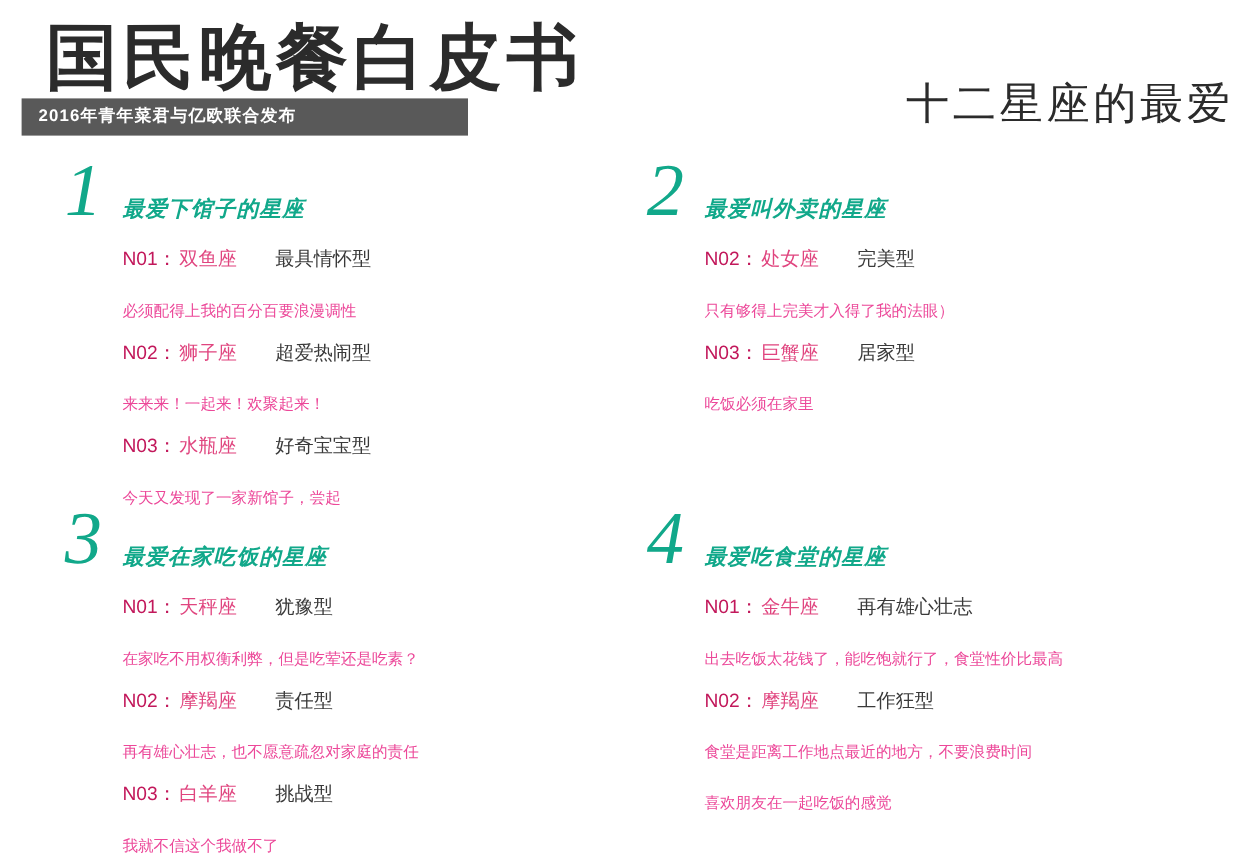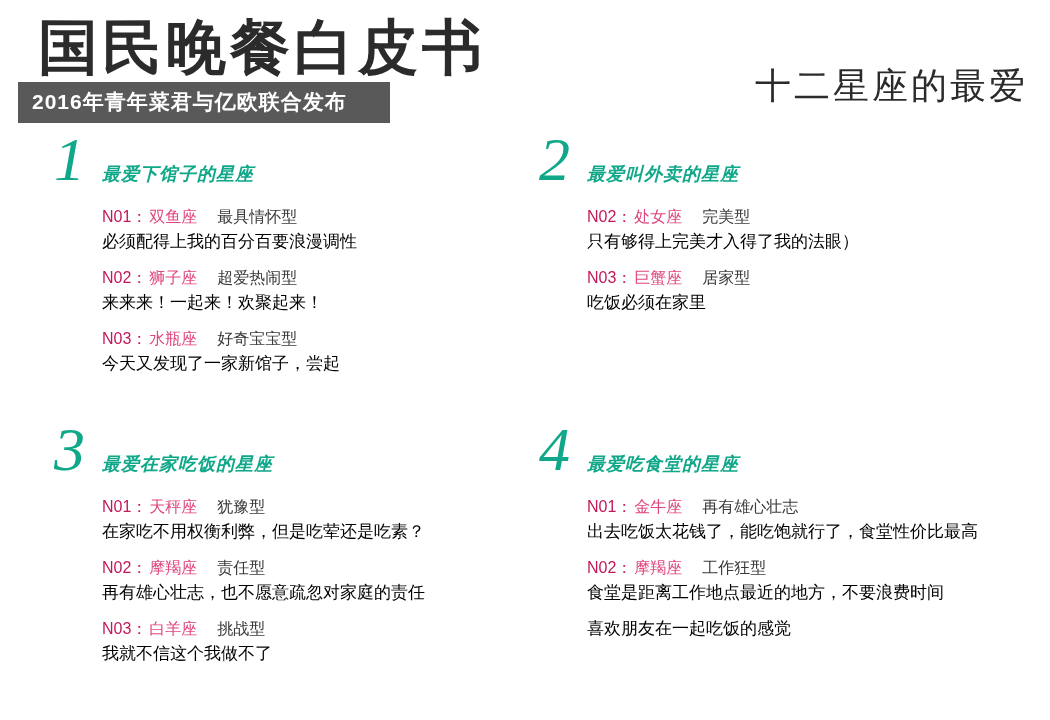--- a/index.html
+++ b/index.html
@@ -35,21 +35,21 @@
     color: #2b2b2b;
     white-space: nowrap;
     margin-left: 20px;
   }
   .subtitle-bar {
     position: absolute;
     left: 18px;
     top: 82px;
     background: #595959;
     color: #ffffff;
-    font-size: 21px;
+    font-size: 14px;
     font-weight: 700;
     letter-spacing: 1px;
     padding: 6px 14px 7px 14px;
     width: 372px;
     box-sizing: border-box;
     white-space: nowrap;
   }
   .header-right {
     position: absolute;
     right: 22px;
@@ -121,27 +121,27 @@
   .rank {
     color: #c2185b;
     letter-spacing: 0px;
   }
   .sign {
     color: #e0457f;
     margin-left: 2px;
   }
   .type {
     color: #3a3a3a;
-    margin-left: 20px;
+    margin-left: 32px;
   }
   .item-desc {
-    font-size: 17px;
+    font-size: 13px;
     line-height: 22px;
-    color: #000000;
-    margin-top: 3px;
+    color: #ec4899;
+    margin-top: 20px;
     white-space: nowrap;
   }
 </style>
 </head>
 <body>
 
 <div class="header">
   <div class="main-title">国民晚餐白皮书</div>
   <div class="subtitle-bar">2016年青年菜君与亿欧联合发布</div>
   <div class="header-right">十二星座的最爱</div>

